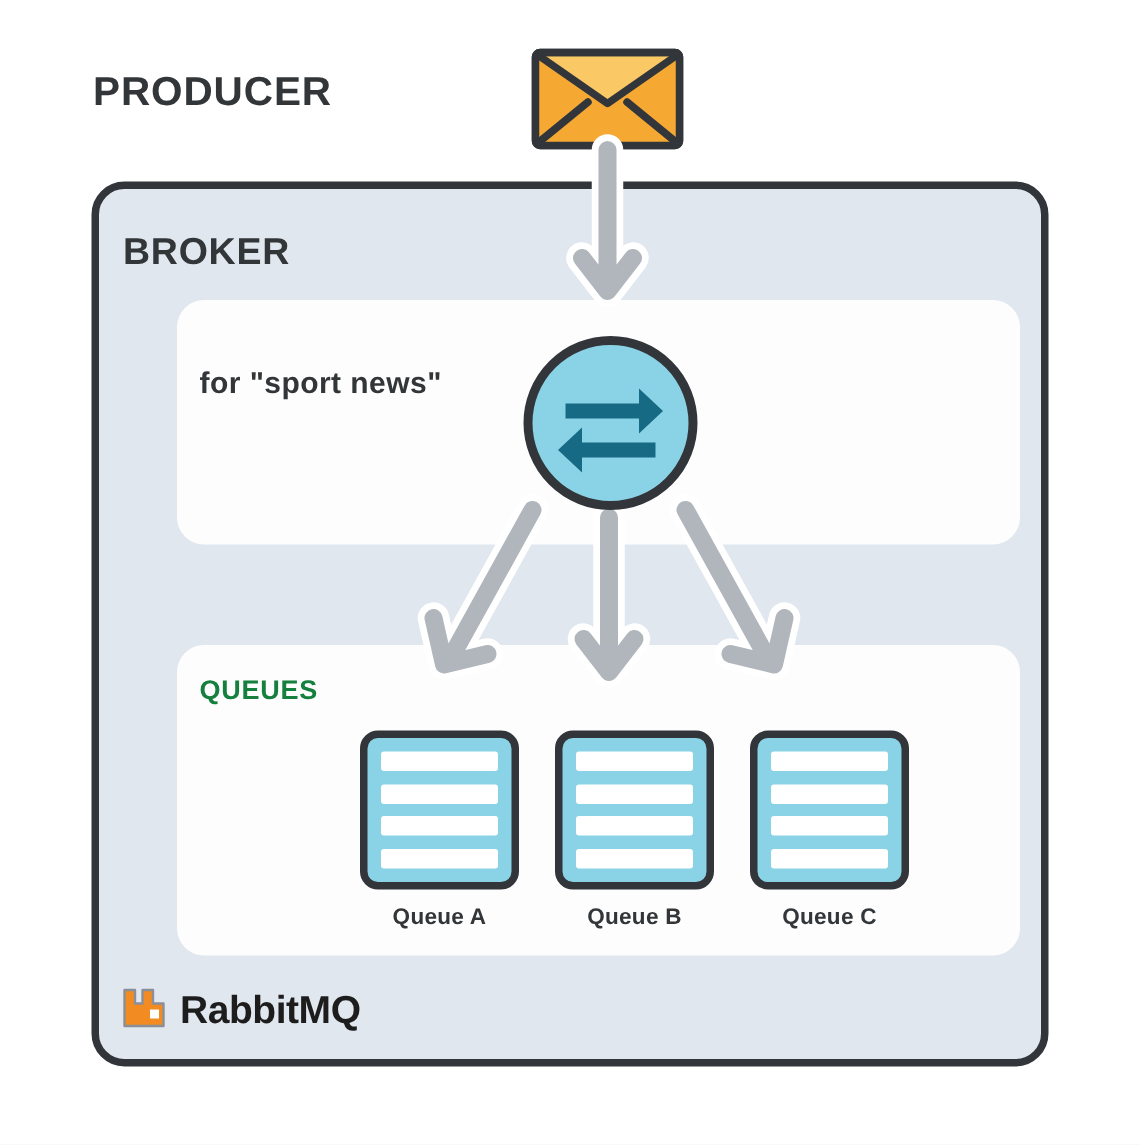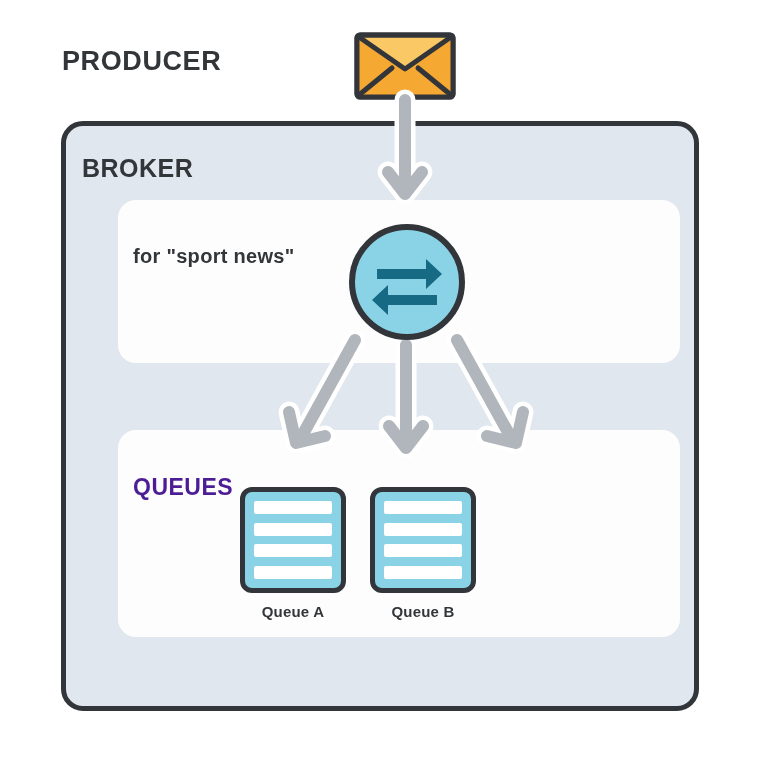--- a/index.html
+++ b/index.html
@@ -100,25 +100,25 @@
     left: 133px;
     top: 245px;
     font-size: 20px;
     font-weight: 700;
     letter-spacing: 0.3px;
     color: #333639;
   }
   #queues-title {
     position: absolute;
     left: 133px;
-    top: 474px;
-    font-size: 23px;
+    top: 450px;
+    font-size: 18px;
     font-weight: 700;
     letter-spacing: 0.5px;
-    color: #4c1d95;
+    color: #15803d;
   }
 
   
   #exchange-circle {
     position: absolute;
     left: 348px;
     top: 223px;
     width: 118px;
     height: 118px;
   }
@@ -259,15 +259,33 @@
   <div class="queue-group" id="queue-1">
     <div class="queue-box">
       <div class="queue-bar"></div>
       <div class="queue-bar"></div>
       <div class="queue-bar"></div>
       <div class="queue-bar"></div>
     </div>
     <div class="queue-label">Queue B</div>
   </div>
 
-
+  <div class="queue-group" id="queue-2">
+    <div class="queue-box">
+      <div class="queue-bar"></div>
+      <div class="queue-bar"></div>
+      <div class="queue-bar"></div>
+      <div class="queue-bar"></div>
+    </div>
+    <div class="queue-label">Queue C</div>
+  </div>
+
+  <div id="rabbitmq-logo">
+    <span>
+      <svg width="29" height="30" viewBox="0 0 29 30">
+        <path d="M1 4 L8 4 L8 13 L13 13 L13 4 L20 4 L20 13 L27 13 L27 28 L1 28 Z" fill="#f28b21" stroke="#8b8f98" stroke-width="1.6" stroke-linejoin="round"></path>
+        <rect x="18" y="17" width="6" height="6" fill="#ffffff"></rect>
+      </svg>
+    </span>
+    <span id="rabbitmq-wordmark">RabbitMQ</span>
+  </div>
 
 </div>
 
 </body></html>

